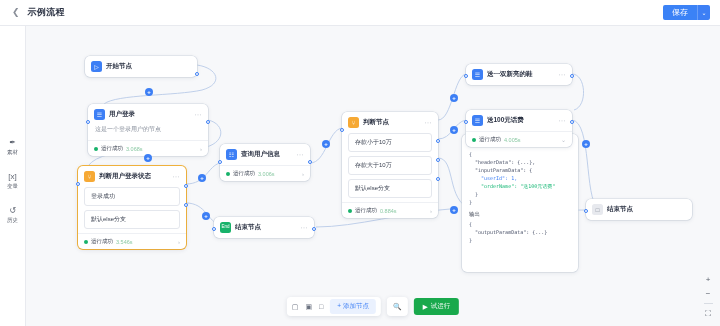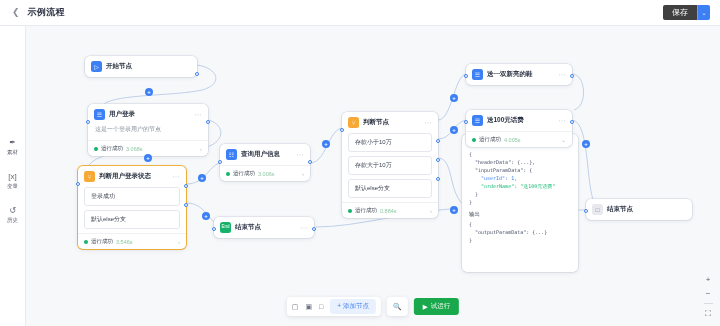--- a/index.html
+++ b/index.html
@@ -19,21 +19,21 @@
   .hdr-back {
     margin-left: 12px; font-size: 9px; color: #8a8f99; cursor: pointer;
     line-height: 1; user-select: none;
   }
   .hdr-title {
     margin-left: 8px; font-size: 9px; color: #2c3344; font-weight: bold;
     letter-spacing: .3px;
   }
   .hdr-right { margin-left: auto; margin-right: 10px; display: flex; align-items: center; }
   .save-btn {
-    background: #404040; color: #fff; font-size: 8px; height: 15px;
+    background: #3b82f6; color: #fff; font-size: 8px; height: 15px;
     padding: 0 9px; display: flex; align-items: center; justify-content: center;
     border-radius: 2px 0 0 2px; cursor: pointer;
   }
   .save-caret {
     background: #3d7ff5; color: #fff; font-size: 6px; height: 15px; width: 13px;
     display: flex; align-items: center; justify-content: center;
     border-left: 1px solid #6a9ef8; border-radius: 0 2px 2px 0; cursor: pointer;
   }
 
   

